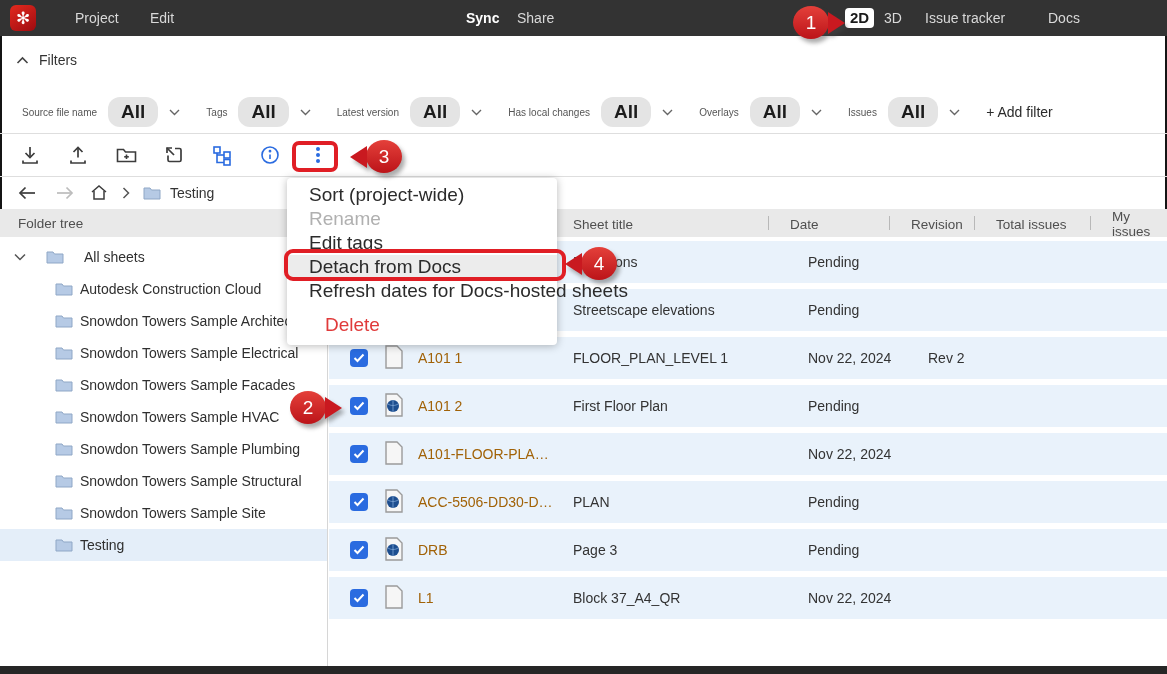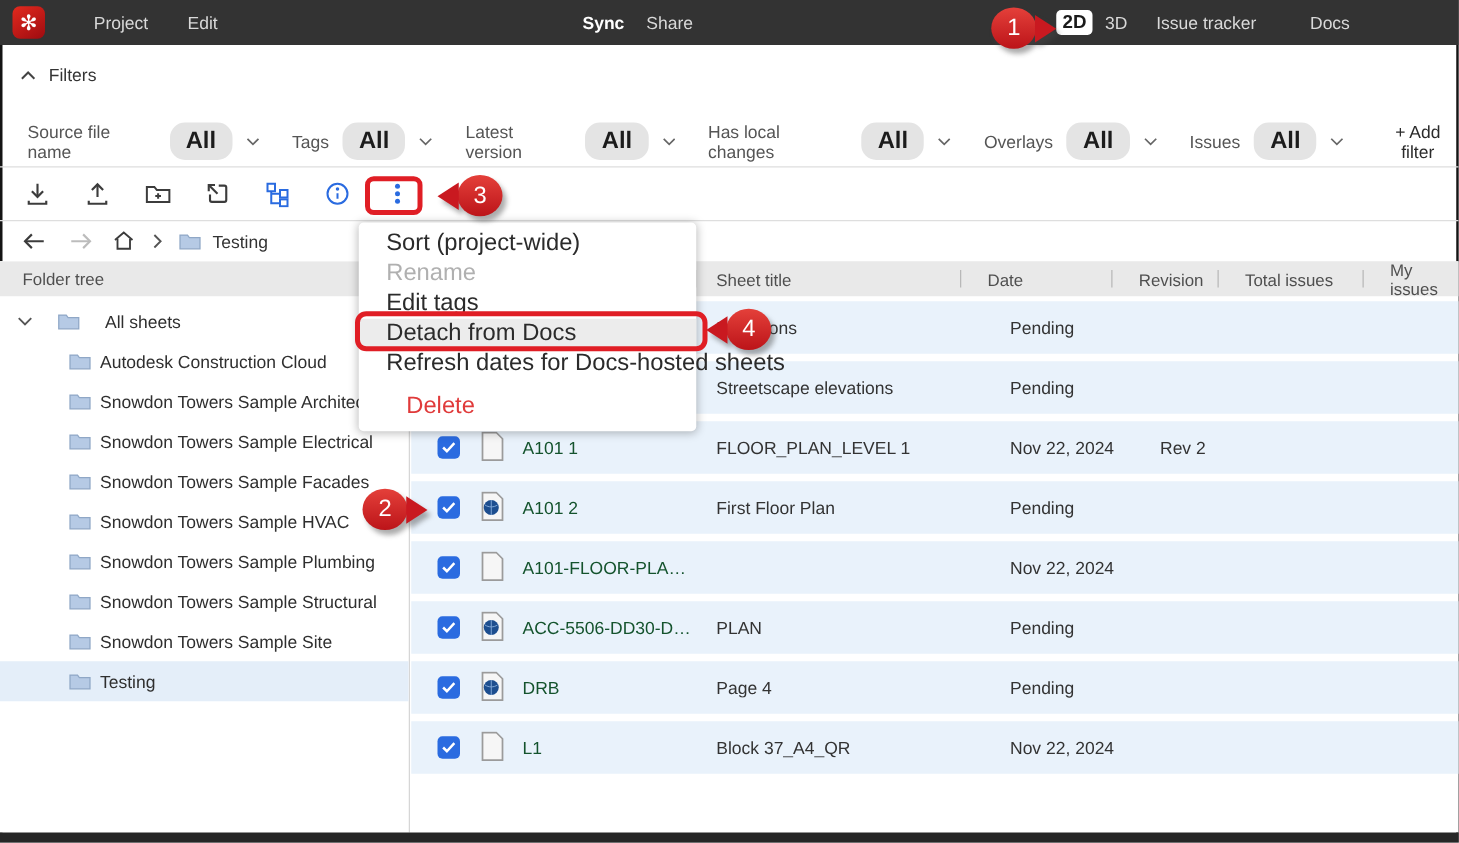--- a/index.html
+++ b/index.html
@@ -15,21 +15,21 @@
   .logo { position:absolute; left:10px; top:5px; width:26px; height:26px; border-radius:6px;
           background:linear-gradient(145deg,#e32a1e,#9e0b10); display:flex; align-items:center; justify-content:center;
           color:#fff; font-size:17px; }
   .badge2d { position:absolute; left:845px; top:8px; height:20px; padding:0 5px; background:#fff; border-radius:4px;
              font-size:15px; font-weight:bold; color:#1a1a1a; line-height:20px; }
 
   
   .filters-head { position:absolute; left:16px; top:52px; display:flex; align-items:center; gap:10px; font-size:14px; color:#333; }
   .filters-row { position:absolute; left:22px; top:97px; display:flex; align-items:center; gap:26px; }
   .chip-group { display:flex; align-items:center; gap:11px; }
-  .chip-label { font-size:14px; color:#555; }
+  .chip-label { font-size:10px; color:#555; }
   .chip { background:#e4e4e4; border:none; border-radius:12px; padding:4px 13px; font-size:19px; font-weight:bold; color:#1c1c1c;
           font-family:inherit; cursor:pointer; }
   .add-filter { border:none; background:none; font-size:14px; color:#2b2b2b; font-family:inherit; cursor:pointer; }
 
   .hline { position:absolute; left:0; width:100%; height:1px; background:#dedede; }
 
   
   .toolbar { position:absolute; left:6px; top:134px; height:42px; display:flex; align-items:center; }
   .tool-btn { width:48px; height:38px; border:none; background:none; display:flex; align-items:center; justify-content:center;
               color:#3c3c3c; cursor:pointer; }
@@ -57,21 +57,21 @@
   .grid { display:grid; grid-template-columns:48px 34px 145px 212px 121px 85px 116px 1fr; align-items:center; }
   .thead { height:28px; background:#e9e9e9; font-size:13.5px; color:#4f4f4f; }
   .thead .hcell { position:relative; height:100%; display:flex; align-items:center; padding-left:22px; }
   .thead .hcell.first { padding-left:17px; }
   .thead .hcell.sep::before { content:""; position:absolute; left:0; top:7px; height:14px; width:1px; background:#b8b8b8; }
   .rows { margin-top:4px; }
   .trow { height:42px; margin-bottom:6px; background:#e9f2fb; font-size:14px; color:#333; cursor:default; }
   .cell-check { display:flex; justify-content:flex-start; padding-left:21px; }
   .checkbox { width:18px; height:18px; border-radius:4px; background:#2a6be0; display:flex; align-items:center; justify-content:center; cursor:pointer; }
   .cell-icon { display:flex; padding-left:7px; }
-  .cell-name { padding-left:7px; color:#14532d; cursor:pointer; overflow:hidden; white-space:nowrap; text-overflow:ellipsis; }
+  .cell-name { padding-left:7px; color:#a16207; cursor:pointer; overflow:hidden; white-space:nowrap; text-overflow:ellipsis; }
   .cell-title { padding-left:17px; overflow:hidden; white-space:nowrap; }
   .cell-date { padding-left:40px; white-space:nowrap; }
   .cell-rev { padding-left:39px; white-space:nowrap; }
   .sheet-icon .globe-dot { display:none; }
   .sheet-icon[data-icon="doc-globe"] .globe-dot { display:block; }
 
   
   .ctx-menu { position:absolute; left:287px; top:178px; width:270px; background:#fff; border-radius:4px;
               box-shadow:0 1px 8px rgba(0,0,0,.28); padding:5px 0 8px 0; z-index:50; }
   .ctx-item { height:24px; line-height:24px; padding-left:22px; font-size:19px; color:#2b2b2b; cursor:pointer; white-space:nowrap; }
@@ -492,21 +492,21 @@
               </span>
             </div>
           <div class="cell-icon">
               <span class="sheet-icon" data-icon="doc-globe"><svg width="20" height="24" viewBox="0 0 20 24">
                   <path d="M2 1h11l5 5v17H2z" fill="#f6f6f6" stroke="#9b9b9b" stroke-width="1.4"></path>
                   <circle class="globe-dot" cx="9" cy="13" r="6" fill="#1d4e8f"></circle>
                   <path class="globe-dot" d="M4 11c3 2 7 2 10 0M9 7v12" stroke="#7fa6d6" stroke-width="0.8" fill="none"></path>
                 </svg></span>
             </div>
           <div class="cell-name">DRB</div>
-          <div class="cell-title">Page 4</div>
+          <div class="cell-title">Page 3</div>
           <div class="cell-date">Pending</div>
           <div class="cell-rev"></div>
           <div></div>
           <div></div>
         </div>
 
         <div class="grid trow">
           <div class="cell-check">
               <span class="checkbox">
                 <svg width="12" height="10" viewBox="0 0 24 20">

